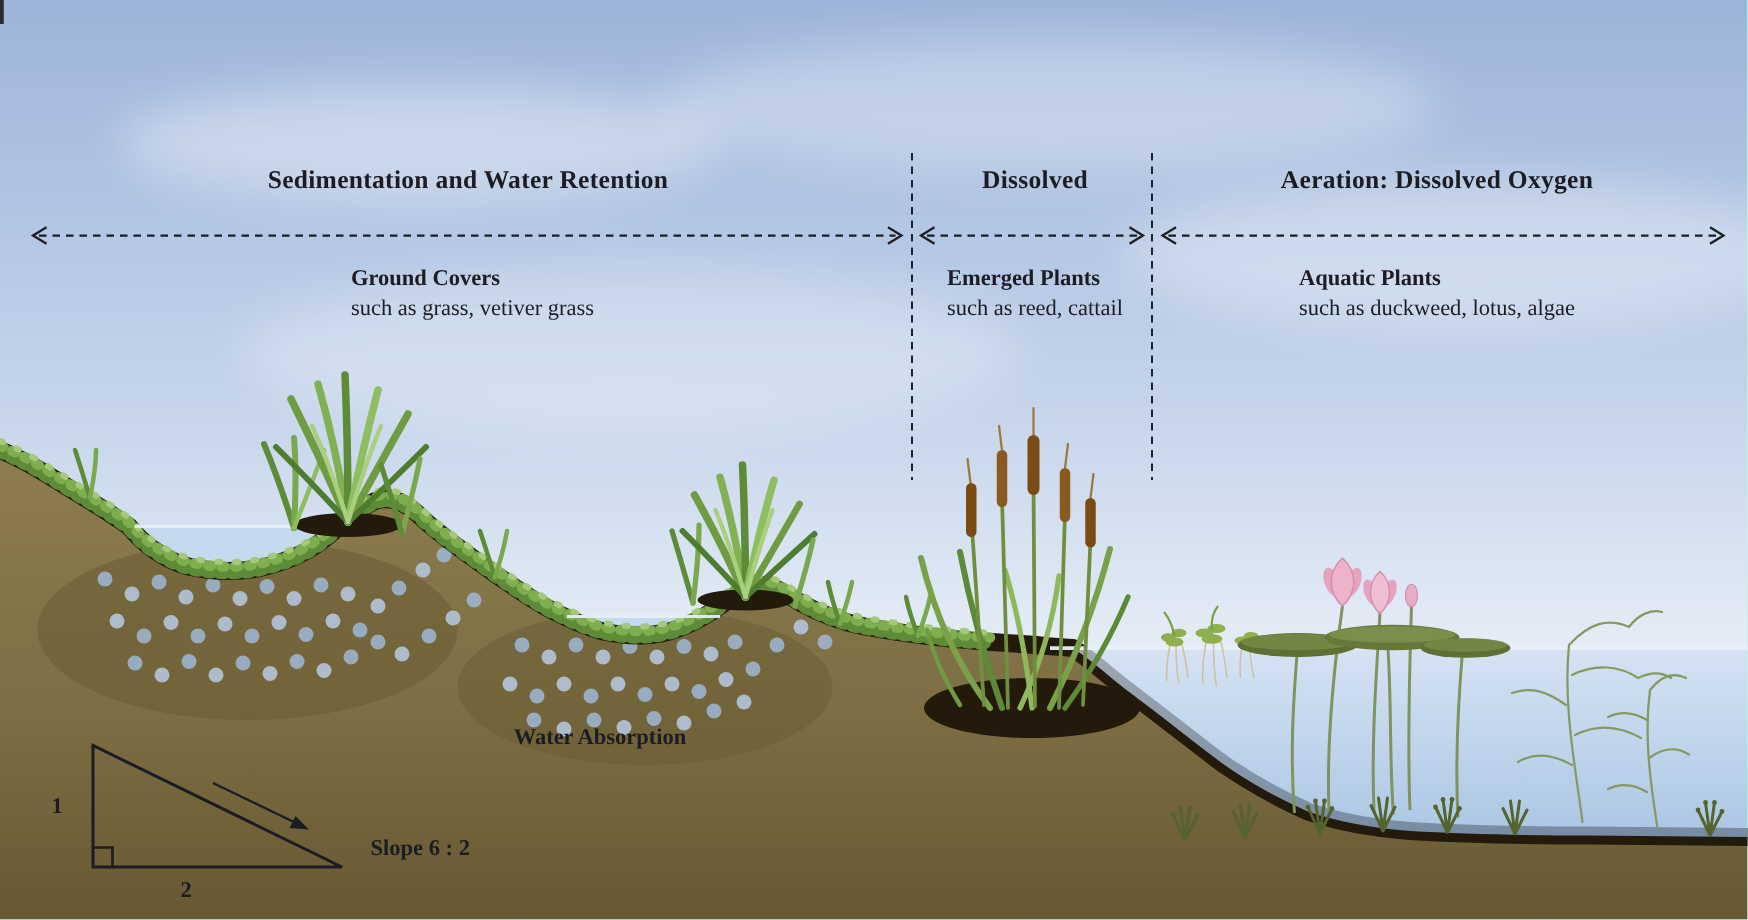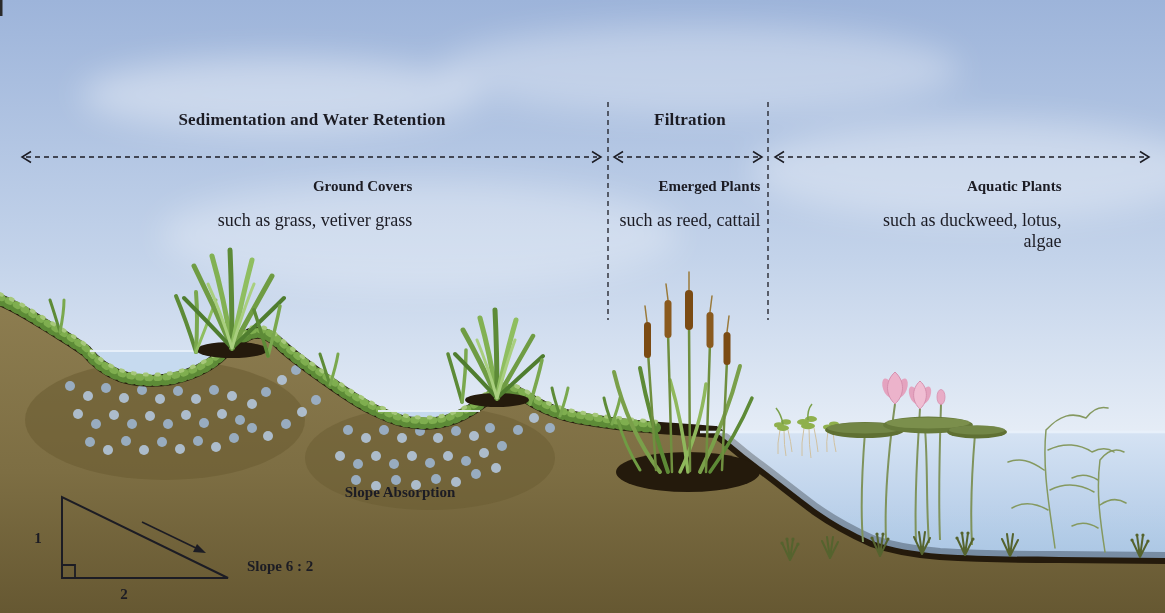--- a/index.html
+++ b/index.html
@@ -2,24 +2,24 @@
 <html style="--text-color: #1c1c24; --sky-top: #9db4da; --sky-bottom: #e7eef7; --water-surface: #cfdff2; --water-deep: #96b8de; --soil-light: #8d7d50; --soil-dark: #665832; --topsoil: #241a0c; --grass-green: #6f9c43; --cattail-brown: #7b4b13; --lotus-pink: #ecb3cb; --absorption-dot: #9db4cf;"><head>
 <meta charset="utf-8">
 <style>
   html,body{margin:0;padding:0;background:#fff;}
   .stage{position:relative;width:1165px;height:613px;overflow:hidden;
          font-family:"Liberation Serif",serif;background:#5eead4;}
   .stage svg{position:absolute;left:0;top:0;}
   .label{position:absolute;transform:translateX(-50%);white-space:nowrap;
          color:var(--text-color,#1c1c24);}
   .title{font-size:17px;font-weight:bold;letter-spacing:.2px;}
-  .plant-label{position:absolute;transform:translateX(-50%);text-align:right;
+  .plant-label{position:absolute;transform:translateX(-50%);text-align:left;
                color:var(--text-color,#1c1c24);}
   .plant-label .b{font-size:15px;font-weight:bold;}
-  .plant-label .s{font-size:18px;margin-top:15px;}
+  .plant-label .s{font-size:15px;margin-top:3px;}
   .bold15{font-size:15px;font-weight:bold;}
   .free{transform:none;}
   .annline{stroke:var(--text-color,#1c1c24);fill:none;}
   .annfill{fill:var(--text-color,#1c1c24);stroke:none;}
 </style>
 </head>
 <body>
 
 <div class="stage">
 
@@ -330,33 +330,34 @@
     <path class="annline" d="M62,497 L62,578 L228,578 Z"></path>
     <path class="annline" stroke-width="1.8" d="M62,565 L75,565 L75,578"></path>
     <path class="annline" stroke-width="1.6" d="M142,522 L198,549"></path>
     <polygon class="annfill" points="206,553 193,552 197,544"></polygon>
   </g>
 
   <rect x="0" y="0" width="2.5" height="16" fill="#2a2a2a"></rect>
 </svg>
 
 <div class="label title" style="left:312px;top:110px">Sedimentation and Water Retention</div>
-<div class="label title" style="left:690px;top:110px">Filtration</div>
+<div class="label title" style="left:690px;top:110px">Dissolved</div>
+<div class="label title" style="left:958px;top:110px">Aeration: Dissolved Oxygen</div>
 
 <div class="plant-label" style="left:315px;top:178px">
   <div class="b">Ground Covers</div>
   <div class="s">such as grass, vetiver grass</div>
 </div>
 <div class="plant-label" style="left:958px;top:178px">
   <div class="b">Aquatic Plants</div>
   <div class="s">such as duckweed, lotus, algae</div>
 </div>
 <div class="plant-label" style="left:690px;top:178px">
   <div class="b">Emerged Plants</div>
   <div class="s">such as reed, cattail</div>
 </div>
 
-<div class="label bold15" style="left:400px;top:484px">Slope Absorption</div>
+<div class="label bold15" style="left:400px;top:484px">Water Absorption</div>
 <div class="label bold15 free" style="left:247px;top:558px">Slope 6 : 2</div>
 <div class="label bold15" style="left:38px;top:530px">1</div>
 <div class="label bold15" style="left:124px;top:586px">2</div>
 
 </div>
 
 </body></html>

